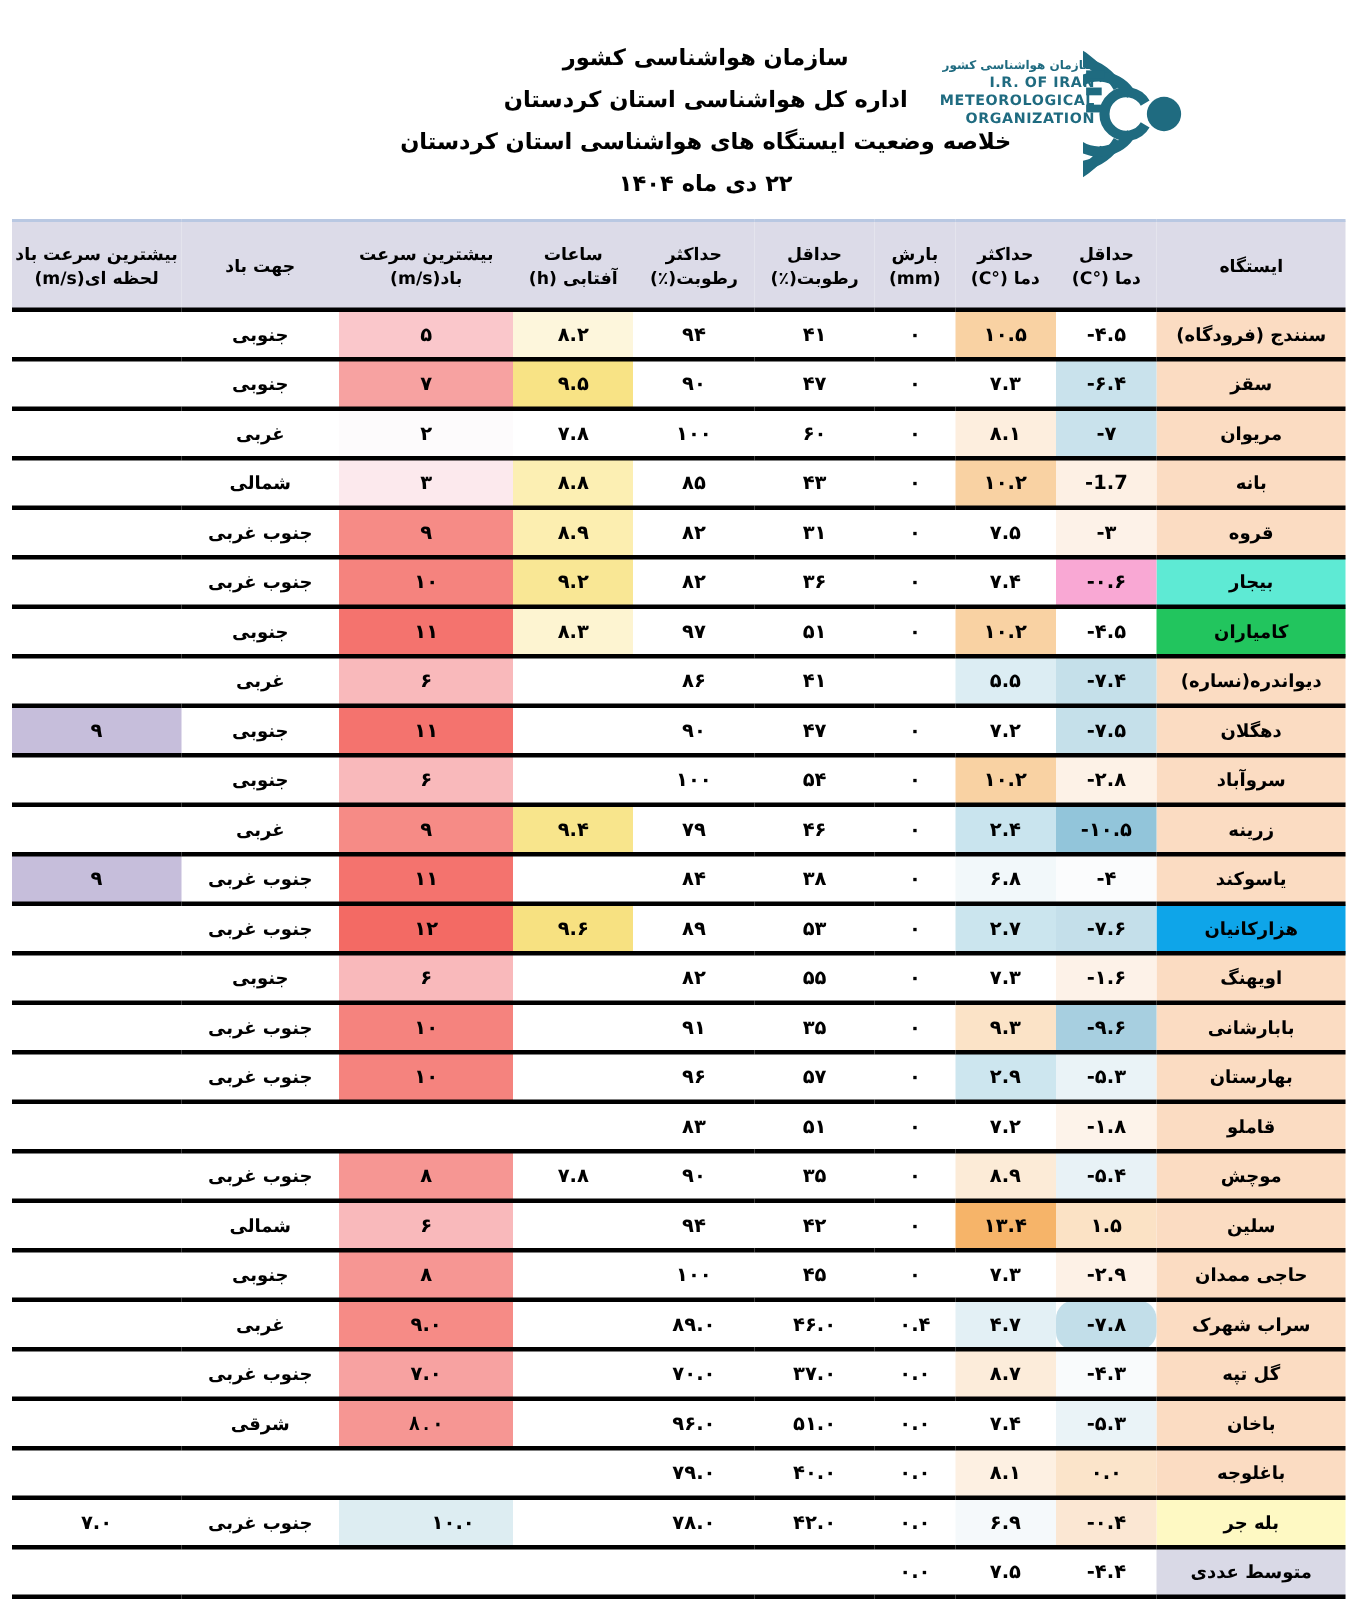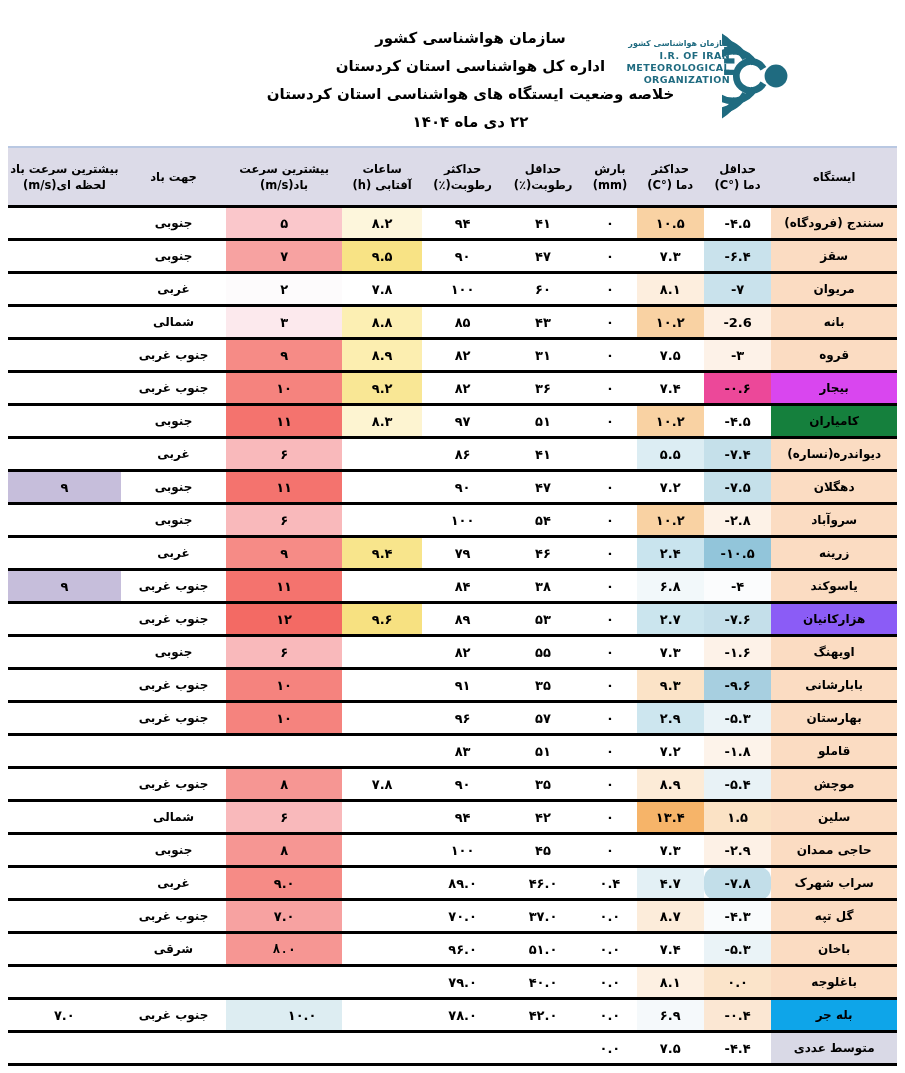--- a/index.html
+++ b/index.html
@@ -164,21 +164,21 @@
           <td class="c-precip num">۰</td>
           <td class="c-rhmin num">۶۰</td>
           <td class="c-rhmax num">۱۰۰</td>
           <td class="c-sun num">۷.۸</td>
           <td class="c-wind num" style="background: rgb(253, 251, 252);">۲</td>
           <td class="c-winddir">غربی</td>
           <td class="c-gust num"></td>
         </tr>
         <tr>
           <td class="c-station" style="background: rgb(251, 220, 194);">بانه</td>
-          <td class="c-tmin num" style="background: rgb(253, 240, 228);">-2.6</td>
+          <td class="c-tmin num" style="background: rgb(253, 240, 228);">-1.7</td>
           <td class="c-tmax num" style="background: rgb(249, 210, 163);">۱۰.۲</td>
           <td class="c-precip num">۰</td>
           <td class="c-rhmin num">۴۳</td>
           <td class="c-rhmax num">۸۵</td>
           <td class="c-sun num" style="background: rgb(252, 239, 179);">۸.۸</td>
           <td class="c-wind num" style="background: rgb(252, 233, 237);">۳</td>
           <td class="c-winddir">شمالی</td>
           <td class="c-gust num"></td>
         </tr>
         <tr>
@@ -187,33 +187,33 @@
           <td class="c-tmax num">۷.۵</td>
           <td class="c-precip num">۰</td>
           <td class="c-rhmin num">۳۱</td>
           <td class="c-rhmax num">۸۲</td>
           <td class="c-sun num" style="background: rgb(252, 238, 176);">۸.۹</td>
           <td class="c-wind num" style="background: rgb(246, 139, 134);">۹</td>
           <td class="c-winddir">جنوب غربی</td>
           <td class="c-gust num"></td>
         </tr>
         <tr>
-          <td class="c-station" style="background: #d946ef;">بیجار</td>
-          <td class="c-tmin num" style="background: #ec4899;">-۰.۶</td>
+          <td class="c-station" style="background: #5eead4;">بیجار</td>
+          <td class="c-tmin num" style="background: #f9a8d4;">-۰.۶</td>
           <td class="c-tmax num">۷.۴</td>
           <td class="c-precip num">۰</td>
           <td class="c-rhmin num">۳۶</td>
           <td class="c-rhmax num">۸۲</td>
           <td class="c-sun num" style="background: rgb(249, 231, 149);">۹.۲</td>
           <td class="c-wind num" style="background: rgb(245, 131, 126);">۱۰</td>
           <td class="c-winddir">جنوب غربی</td>
           <td class="c-gust num"></td>
         </tr>
         <tr>
-          <td class="c-station" style="background: #15803d;">کامیاران</td>
+          <td class="c-station" style="background: #22c55e;">کامیاران</td>
           <td class="c-tmin num">-۴.۵</td>
           <td class="c-tmax num" style="background: rgb(249, 210, 163);">۱۰.۲</td>
           <td class="c-precip num">۰</td>
           <td class="c-rhmin num">۵۱</td>
           <td class="c-rhmax num">۹۷</td>
           <td class="c-sun num" style="background: rgb(253, 244, 209);">۸.۳</td>
           <td class="c-wind num" style="background: rgb(244, 115, 110);">۱۱</td>
           <td class="c-winddir">جنوبی</td>
           <td class="c-gust num"></td>
         </tr>
@@ -271,21 +271,21 @@
           <td class="c-tmax num" style="background: rgb(242, 248, 250);">۶.۸</td>
           <td class="c-precip num">۰</td>
           <td class="c-rhmin num">۳۸</td>
           <td class="c-rhmax num">۸۴</td>
           <td class="c-sun num"></td>
           <td class="c-wind num" style="background: rgb(244, 115, 110);">۱۱</td>
           <td class="c-winddir">جنوب غربی</td>
           <td class="c-gust num" style="background: rgb(198, 190, 219);">۹</td>
         </tr>
         <tr>
-          <td class="c-station" style="background: #8b5cf6;">هزارکانیان</td>
+          <td class="c-station" style="background: #0ea5e9;">هزارکانیان</td>
           <td class="c-tmin num" style="background: rgb(196, 223, 234);">-۷.۶</td>
           <td class="c-tmax num" style="background: rgb(203, 229, 238);">۲.۷</td>
           <td class="c-precip num">۰</td>
           <td class="c-rhmin num">۵۳</td>
           <td class="c-rhmax num">۸۹</td>
           <td class="c-sun num" style="background: rgb(247, 225, 129);">۹.۶</td>
           <td class="c-wind num" style="background: rgb(243, 106, 100);">۱۲</td>
           <td class="c-winddir">جنوب غربی</td>
           <td class="c-gust num"></td>
         </tr>
@@ -415,21 +415,21 @@
           <td class="c-tmax num" style="background: rgb(253, 240, 226);">۸.۱</td>
           <td class="c-precip num">۰.۰</td>
           <td class="c-rhmin num">۴۰.۰</td>
           <td class="c-rhmax num">۷۹.۰</td>
           <td class="c-sun num"></td>
           <td class="c-wind num"></td>
           <td class="c-winddir"></td>
           <td class="c-gust num"></td>
         </tr>
         <tr>
-          <td class="c-station" style="background: #0ea5e9;">بله جر</td>
+          <td class="c-station" style="background: #fef9c3;">بله جر</td>
           <td class="c-tmin num" style="background: rgb(251, 231, 211);">-۰.۴</td>
           <td class="c-tmax num" style="background: rgb(245, 249, 251);">۶.۹</td>
           <td class="c-precip num">۰.۰</td>
           <td class="c-rhmin num">۴۲.۰</td>
           <td class="c-rhmax num">۷۸.۰</td>
           <td class="c-sun num"></td>
           <td class="c-wind num" style="background: rgb(221, 237, 242); padding-left: 36px;">۱۰.۰</td>
           <td class="c-winddir">جنوب غربی</td>
           <td class="c-gust num">۷.۰</td>
         </tr>

